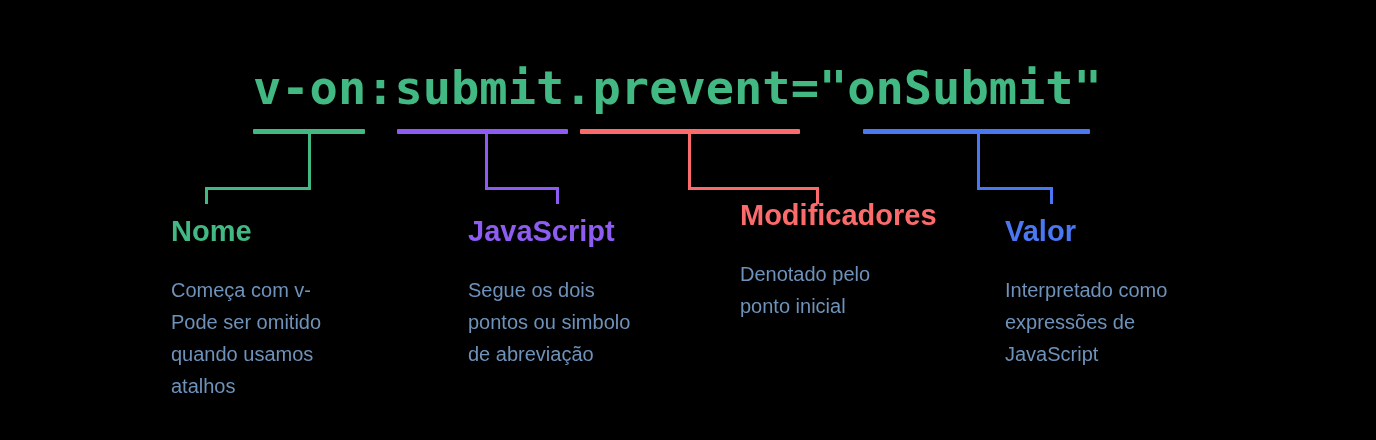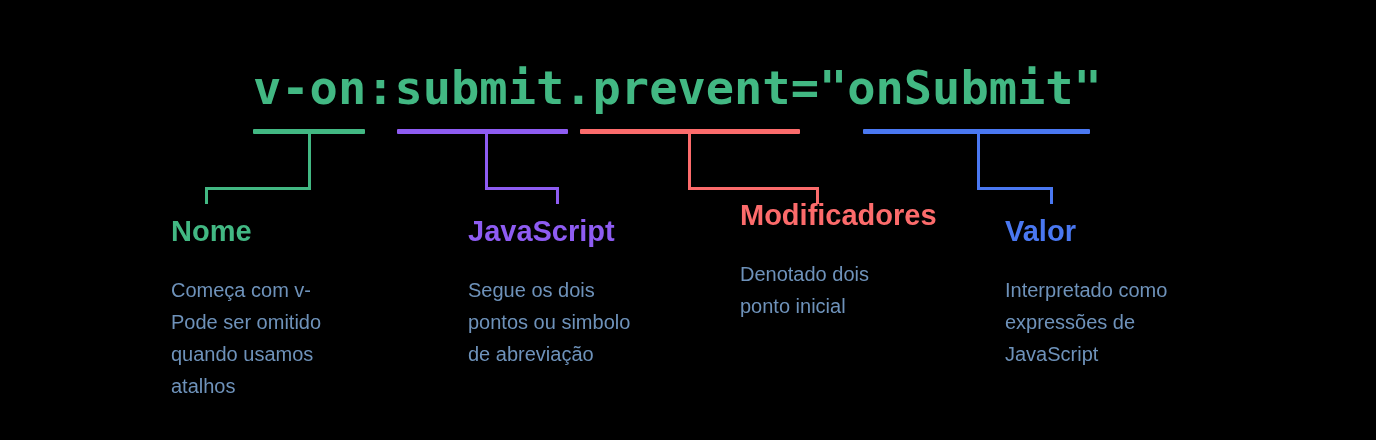--- a/index.html
+++ b/index.html
@@ -90,21 +90,21 @@
 
   <div class="col col-2">
     <div class="col-label t-purple">JavaScript</div>
     <div class="col-desc">Segue os dois
 pontos ou simbolo
 de abreviação</div>
   </div>
 
   <div class="col col-3">
     <div class="col-label t-red">Modificadores</div>
-    <div class="col-desc">Denotado dois
+    <div class="col-desc">Denotado pelo
 ponto inicial</div>
   </div>
 
   <div class="col col-4">
     <div class="col-label t-blue">Valor</div>
     <div class="col-desc">Interpretado como
 expressões de
 JavaScript</div>
   </div>
 

